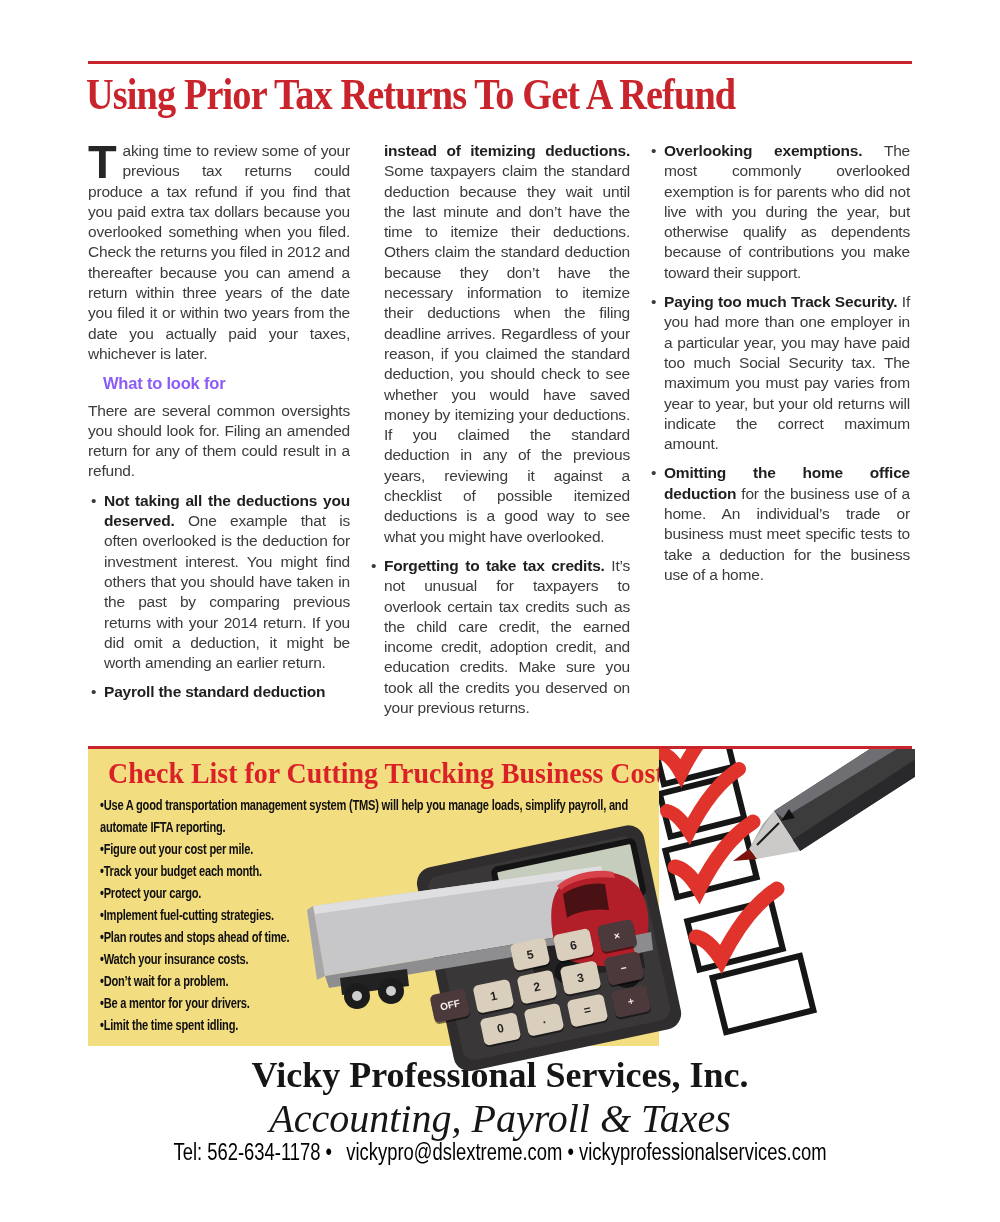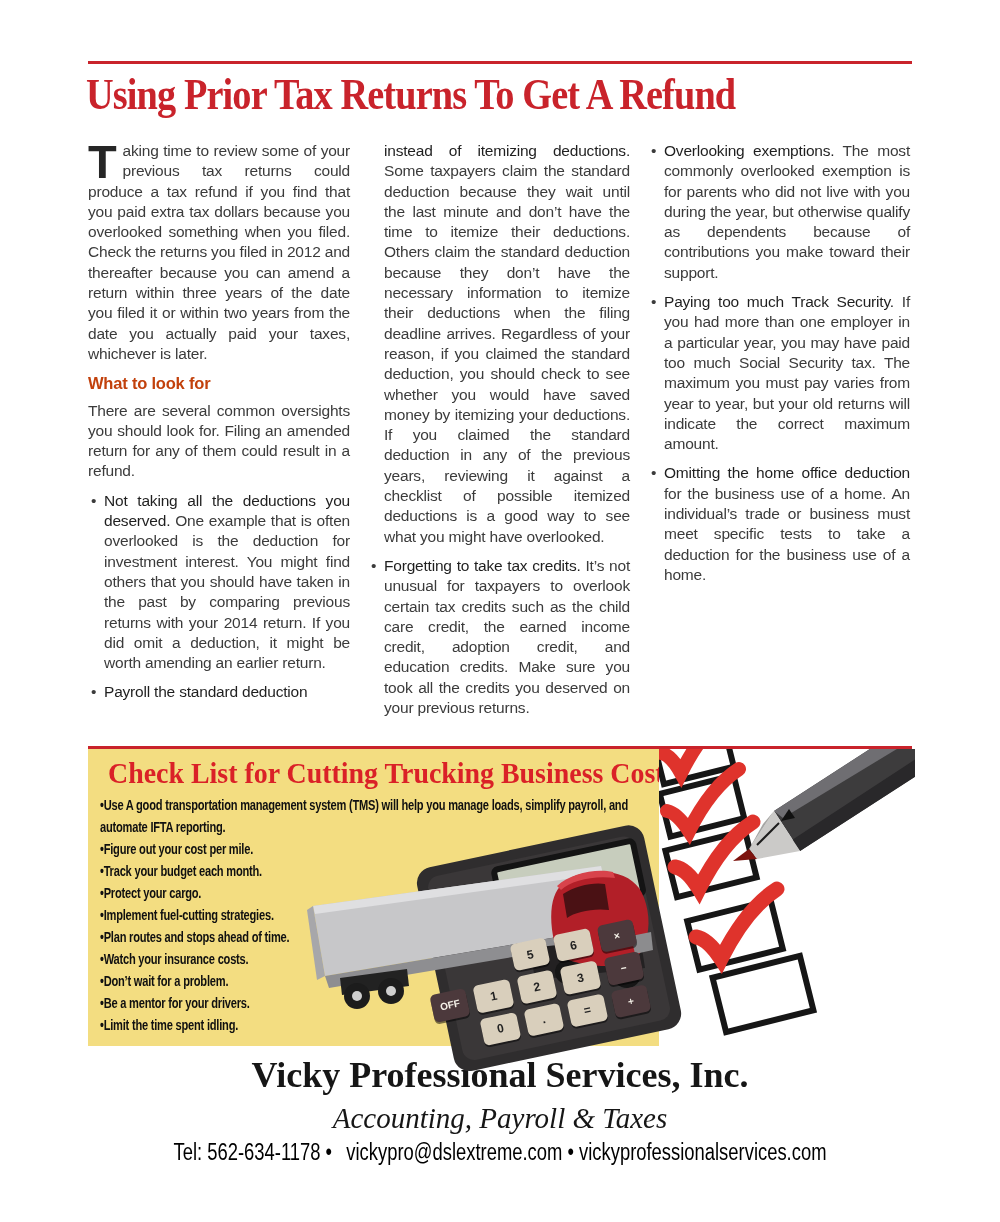--- a/index.html
+++ b/index.html
@@ -7,26 +7,26 @@
 
   .toprule{position:absolute;left:88px;top:61px;width:824px;height:3px;background:#c9232b;}
   .title{position:absolute;left:86px;top:69px;margin:0;width:900px;
          font-family:"Liberation Serif",serif;font-weight:bold;color:#c9232b;
          font-size:44px;letter-spacing:-1px;transform:scaleX(.87);transform-origin:left top;white-space:nowrap;}
 
   .cols{position:absolute;left:88px;top:141px;width:824px;height:604px;display:flex;gap:18px;overflow:hidden;}
   .col{width:262px;font-size:15.5px;line-height:20.3px;letter-spacing:-.2px;color:#3b3b3b;text-align:justify;}
   .para{margin:0;}
   .dc{float:left;font-weight:bold;color:#262626;font-size:47px;line-height:37px;padding:2px 6px 0 0;}
-  .subhead{margin:9px 0 7px 0;font-size:16.5px;font-weight:bold;color:#c2410c;text-align:left;}
+  .subhead{margin:9px 0 7px 15px;font-size:16.5px;font-weight:bold;color:#8b5cf6;text-align:left;}
   .bullet{position:relative;padding-left:16px;margin-top:9px;}
   .bullet:first-child{margin-top:0;}
   .bullet::before{content:"\2022";position:absolute;left:3px;top:0;color:#3b3b3b;}
   .cont{padding-left:16px;}
-  .bb{font-weight:normal;color:#1f1f1f;}
+  .bb{font-weight:bold;color:#1f1f1f;}
 
   .striprule{position:absolute;left:88px;top:746px;width:824px;height:3px;background:#c9232b;z-index:2;}
   .yellowbox{position:absolute;left:88px;top:749px;width:572px;height:297px;background:#f3dd81;z-index:1;}
   .cl-title{margin-top:7px;text-align:center;font-family:"Liberation Serif",serif;font-weight:bold;
             color:#da2127;font-size:30px;transform:scaleX(.93);transform-origin:center top;white-space:nowrap;}
   .cl-items{margin:4px 0 0 12px;width:135%;transform:scaleX(.74);transform-origin:0 0;
             font-weight:bold;font-size:15px;letter-spacing:-.3px;line-height:22px;color:#101010;}
   .cl-item::before{content:"\2022 ";}
 
   .panel{position:absolute;left:659px;top:749px;width:256px;height:297px;background:#ffffff;z-index:3;overflow:hidden;}
@@ -46,21 +46,21 @@
   .scene{position:absolute;left:295px;top:828px;width:372px;height:218px;z-index:5;overflow:visible;}
   .keys{position:absolute;left:430px;top:940px;width:214px;height:94px;transform:rotate(-12deg);
         display:grid;grid-template-columns:repeat(5,1fr);grid-auto-rows:1fr;gap:6px 8px;z-index:6;}
   .key{background:#d9cfbc;border-radius:5px;box-shadow:0 2px 0 rgba(0,0,0,.5);
        font-weight:bold;font-size:12px;color:#232323;display:flex;align-items:center;justify-content:center;}
   .key.dark{background:#4c393c;color:#f3efe6;font-size:10px;}
   .key.blank{visibility:hidden;}
 
   .footer{position:absolute;left:0;top:1050px;width:1000px;text-align:center;color:#161616;}
   .f-company{margin:4px;font-family:"Liberation Serif",serif;font-weight:bold;font-size:36px;line-height:42px;}
-  .f-tagline{margin:0;font-family:"Liberation Serif",serif;font-style:italic;font-size:29px;line-height:37px;}
+  .f-tagline{margin:0;font-family:"Liberation Serif",serif;font-style:italic;font-size:40px;line-height:37px;}
   .f-contact{margin:2px 0 0 0;font-size:23px;line-height:27px;color:#000;
              transform:scaleX(.8);transform-origin:center top;white-space:nowrap;}
 </style>
 </head>
 <body>
 
 <div>
 
   <div class="toprule"></div>
   <h1 class="title">Using Prior Tax Returns To Get A Refund</h1>

